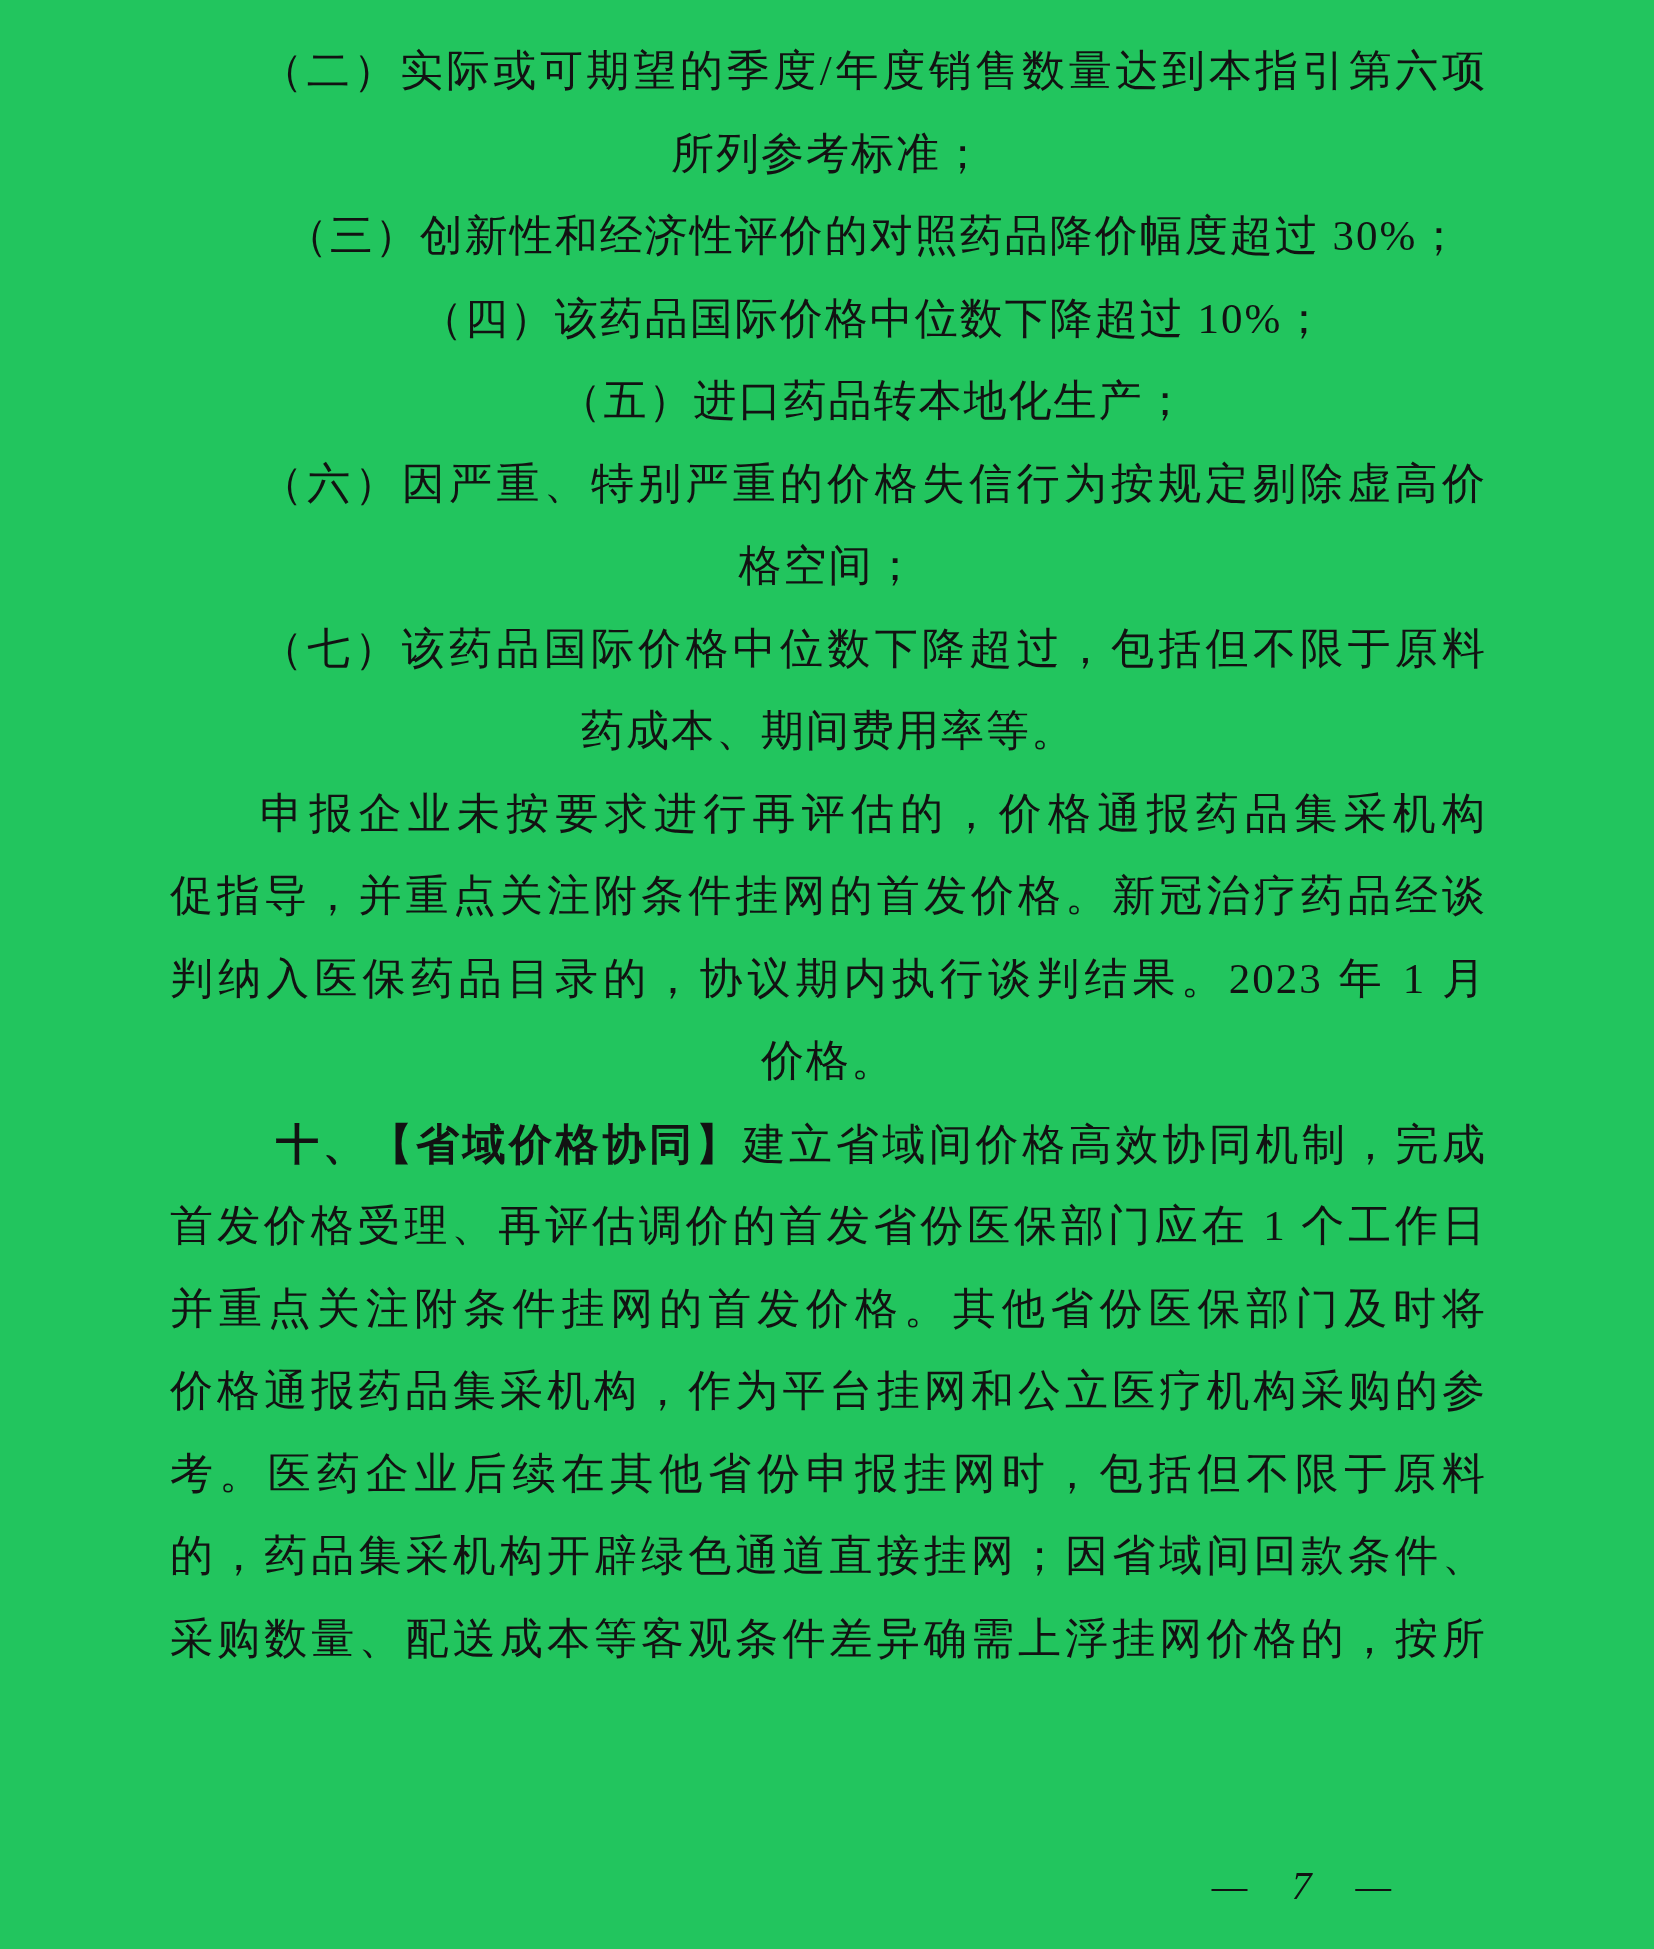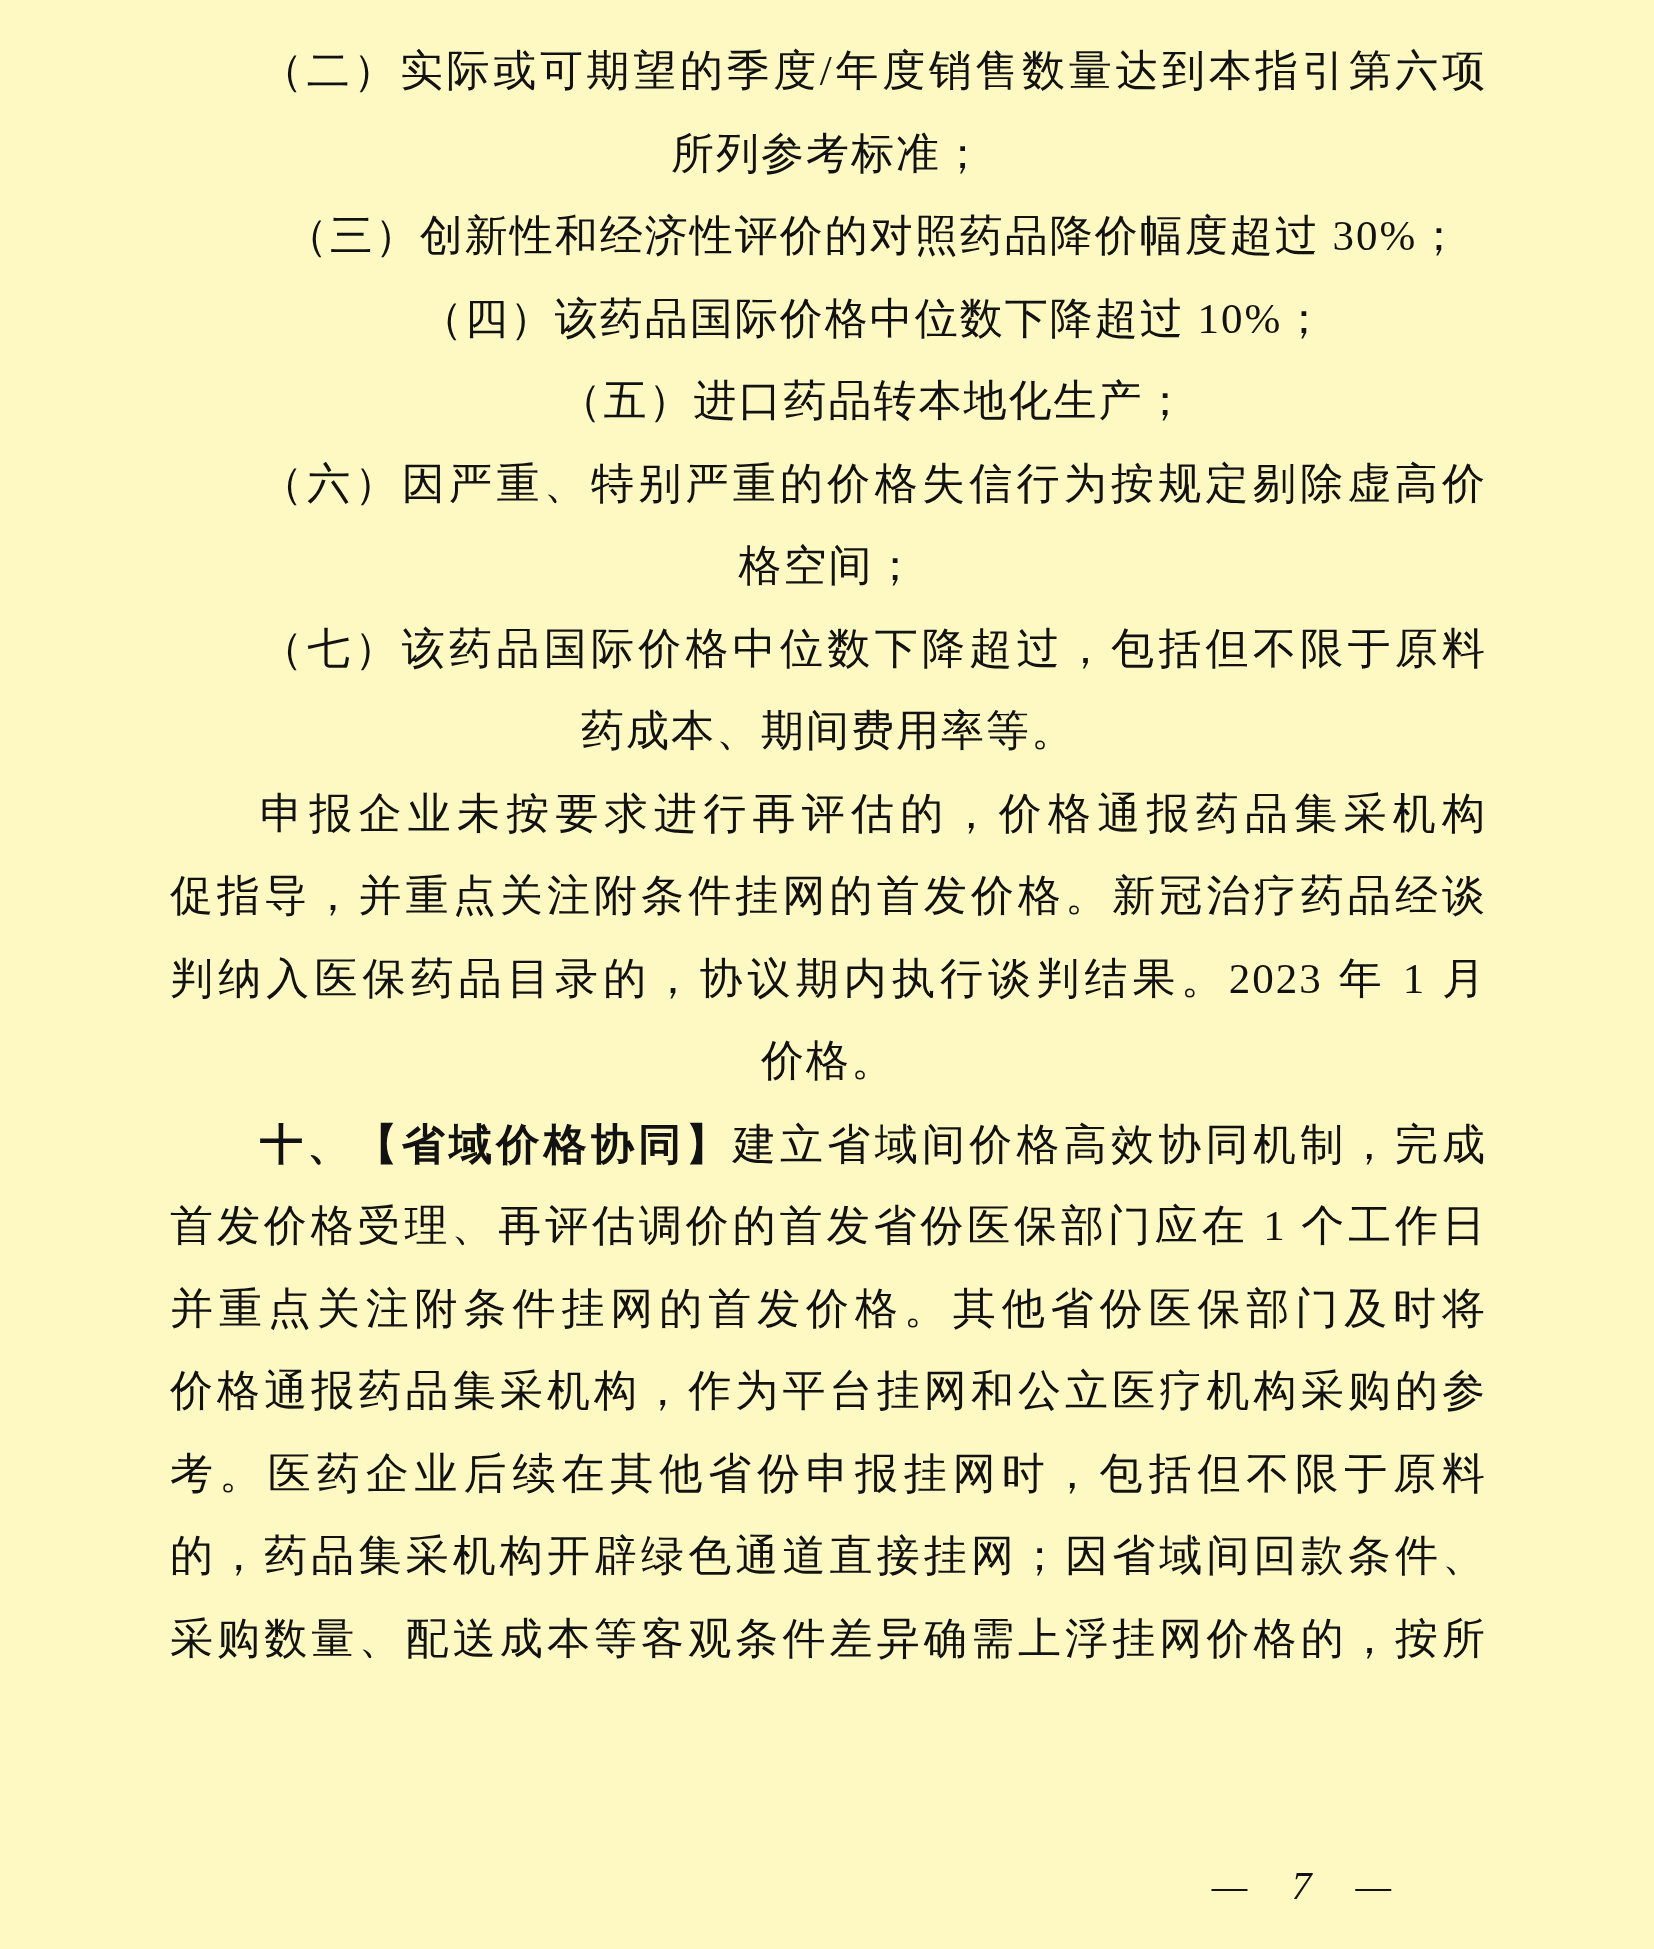--- a/index.html
+++ b/index.html
@@ -4,21 +4,21 @@
 <style>
   html, body {
     margin: 0;
     padding: 0;
     background: #ffffff;
   }
   .page {
     position: relative;
     width: 1654px;
     height: 1949px;
-    background: #fef9c3;
+    background: #22c55e;
     color: #121212;
     font-family: "Liberation Serif", serif;
     overflow: hidden;
   }
   .body-text {
     position: absolute;
     left: 170px;
     right: 167px;
     top: 30px;
   }
@@ -38,20 +38,21 @@
   .line.end {
     text-align: center;
   }
   .line.indent {
     text-indent: 90px;
   }
   .seg { font-family: "Liberation Serif", serif; }
   .seg.bold {
     font-family: "Liberation Sans", sans-serif;
     font-weight: 700;
+    margin-left: 16px;
   }
   .footer {
     position: absolute;
     top: 1862px;
     right: 257px;
     font-size: 40px;
     font-style: italic;
     color: #121212;
     letter-spacing: 6px;
     word-spacing: 22px;

